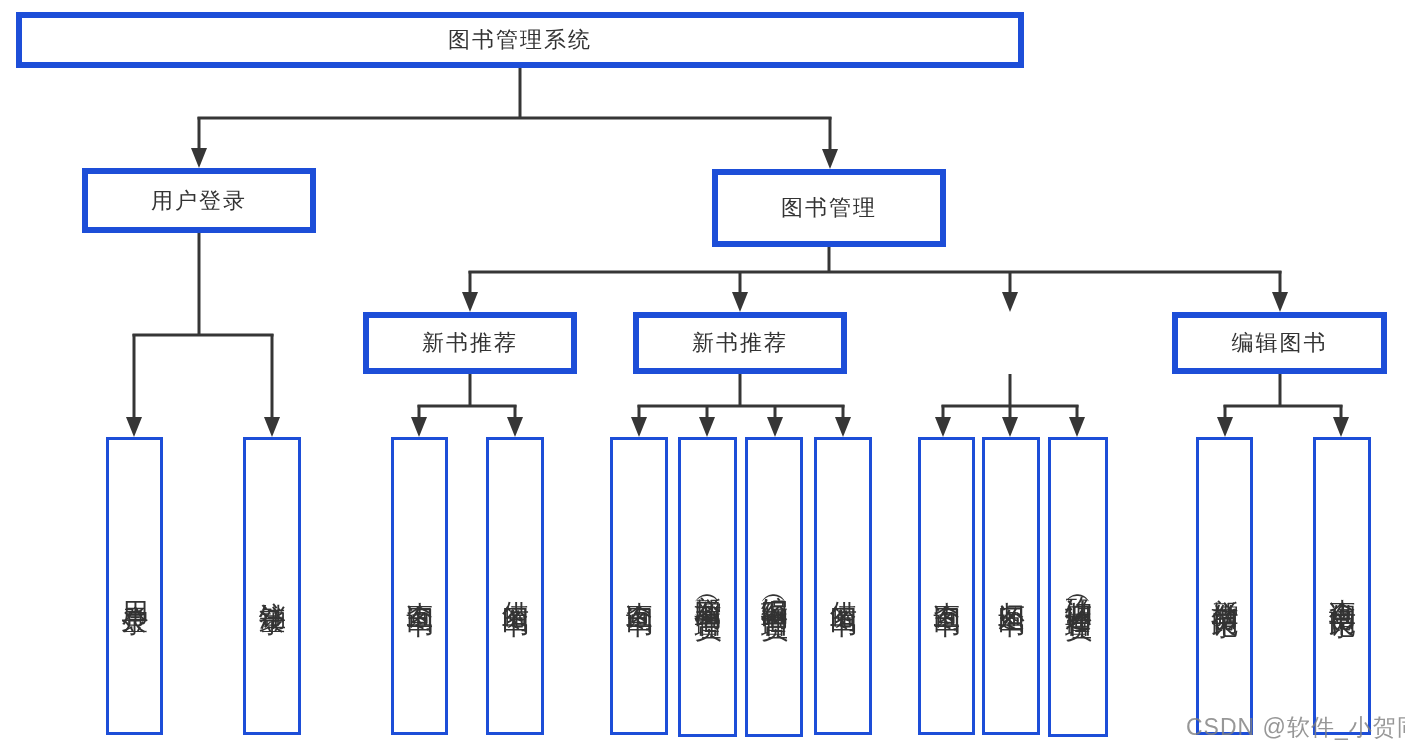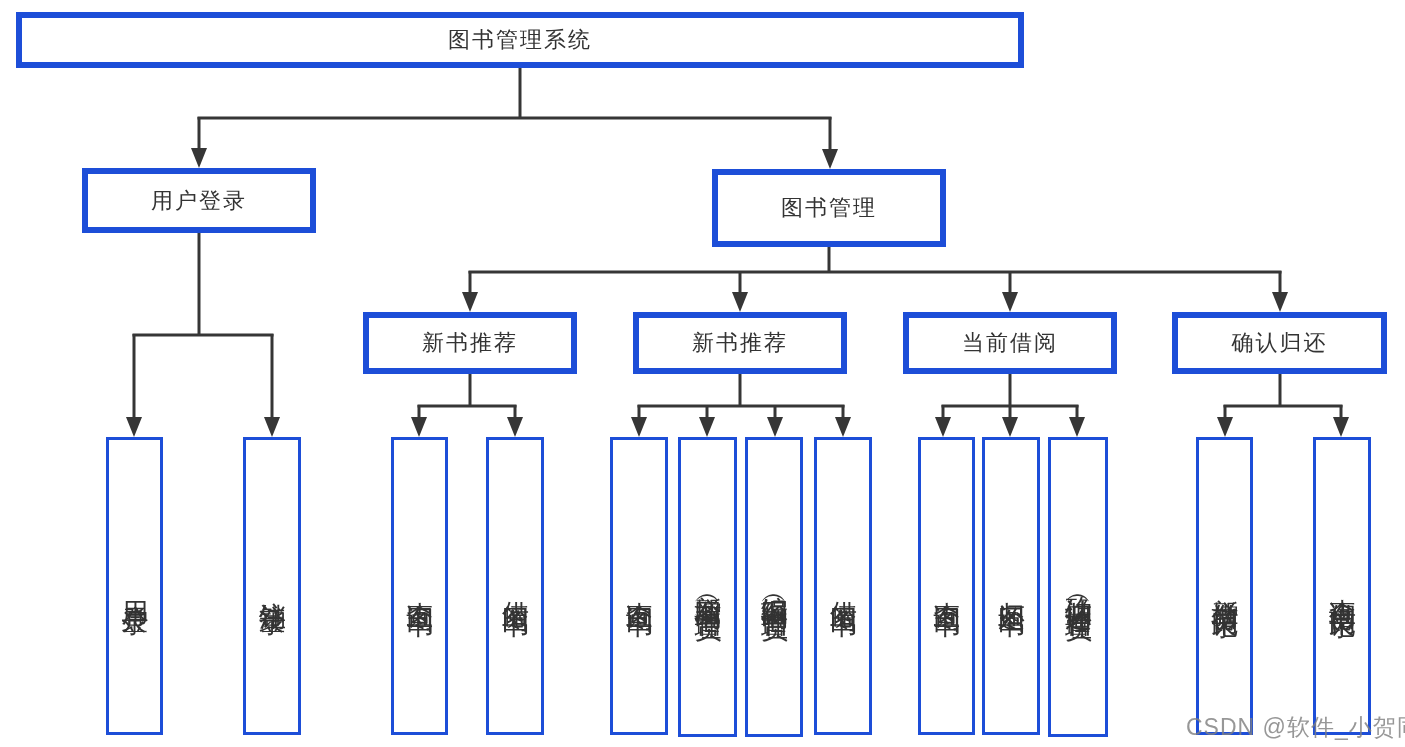--- a/index.html
+++ b/index.html
@@ -105,25 +105,22 @@
   <div class="node" style="left:712px;top:169px;width:234px;height:78px">
     <span class="hlabel">图书管理</span>
   </div>
 
   <div class="node" style="left:363px;top:312px;width:214px;height:62px">
     <span class="hlabel">新书推荐</span>
   </div>
   <div class="node" style="left:633px;top:312px;width:214px;height:62px">
     <span class="hlabel">新书推荐</span>
   </div>
-  <div class="node" style="left:903px;top:312px;width:214px;height:62px">
-    <span class="hlabel">当前借阅</span>
-  </div>
   <div class="node" style="left:1172px;top:312px;width:215px;height:62px">
-    <span class="hlabel">确认归还</span>
+    <span class="hlabel">编辑图书</span>
   </div>
 
   <div class="node leaf" style="left:106px;top:437px;width:57px;height:298px">
     <span class="vlabel">用户登录</span>
   </div>
   <div class="node leaf" style="left:243px;top:437px;width:58px;height:298px">
     <span class="vlabel">注销登录</span>
   </div>
 
   <div class="node leaf" style="left:391px;top:437px;width:57px;height:298px">

